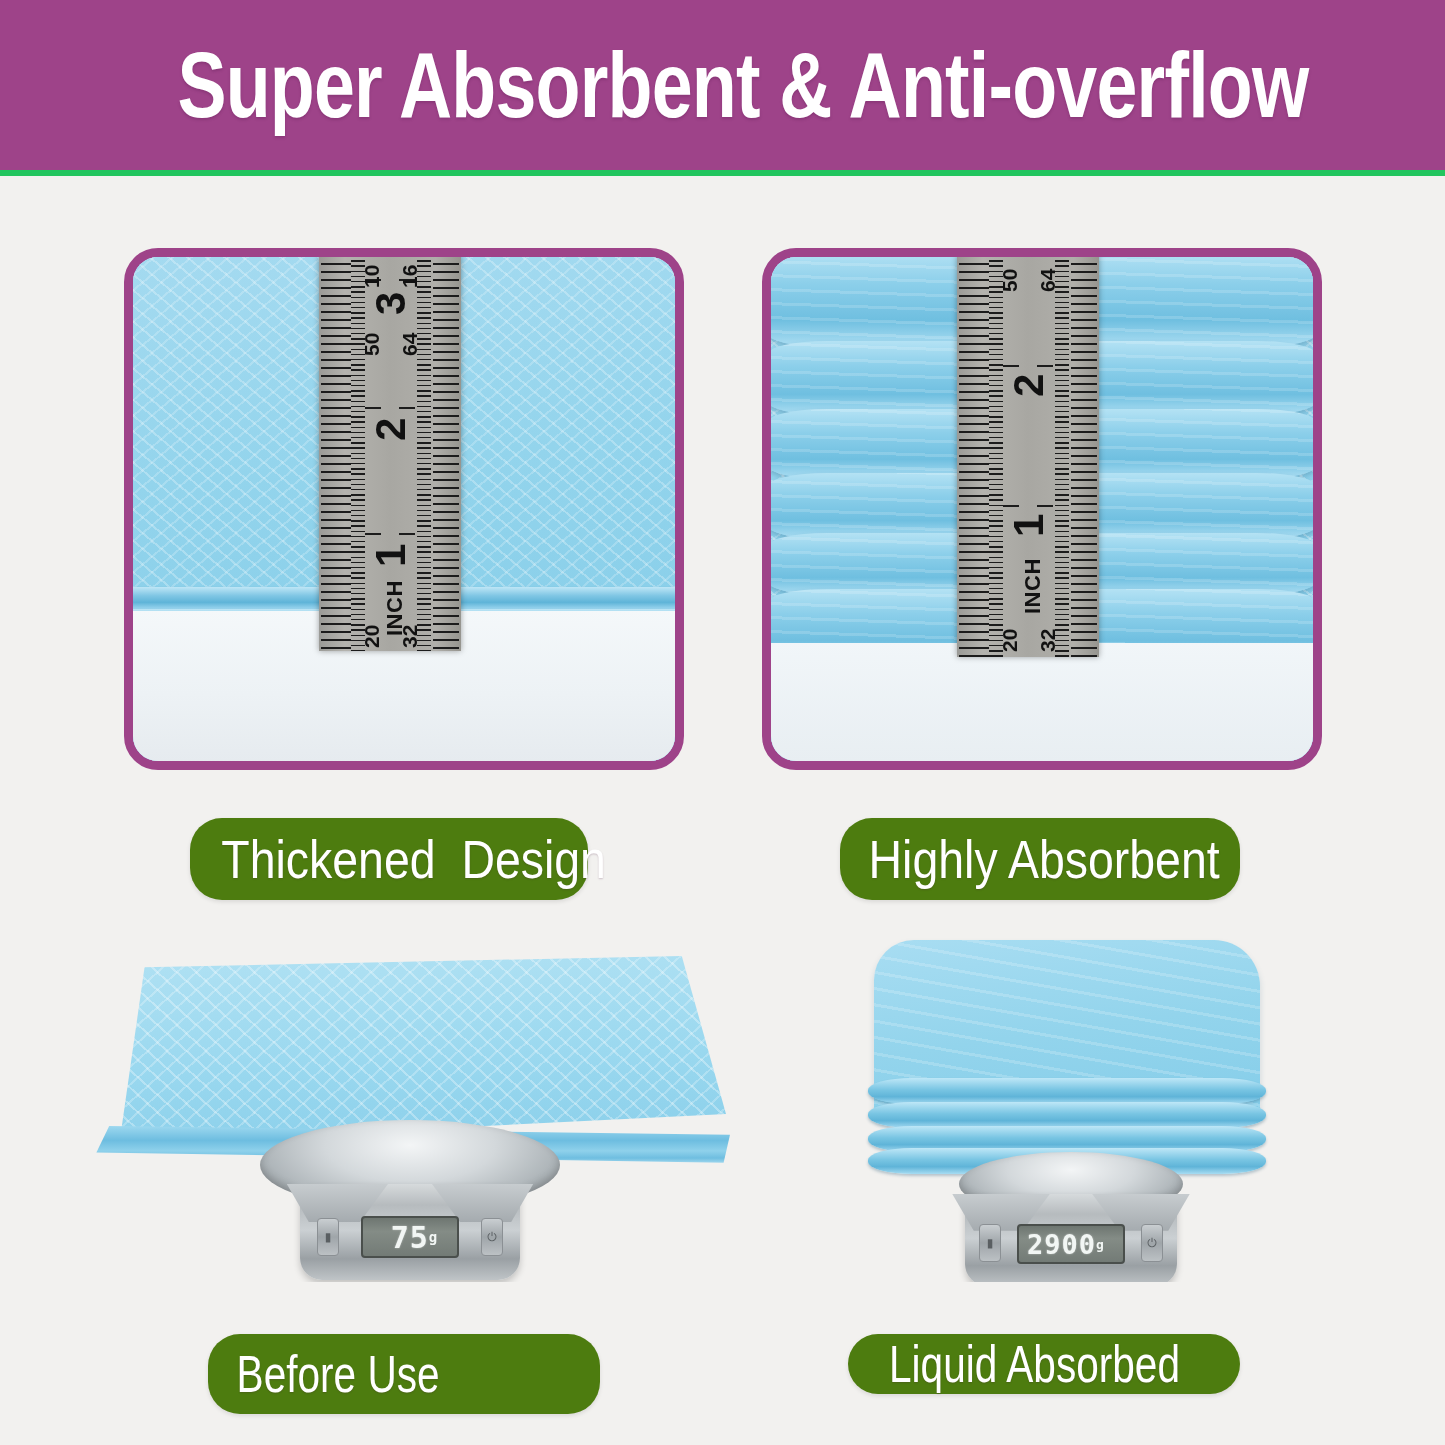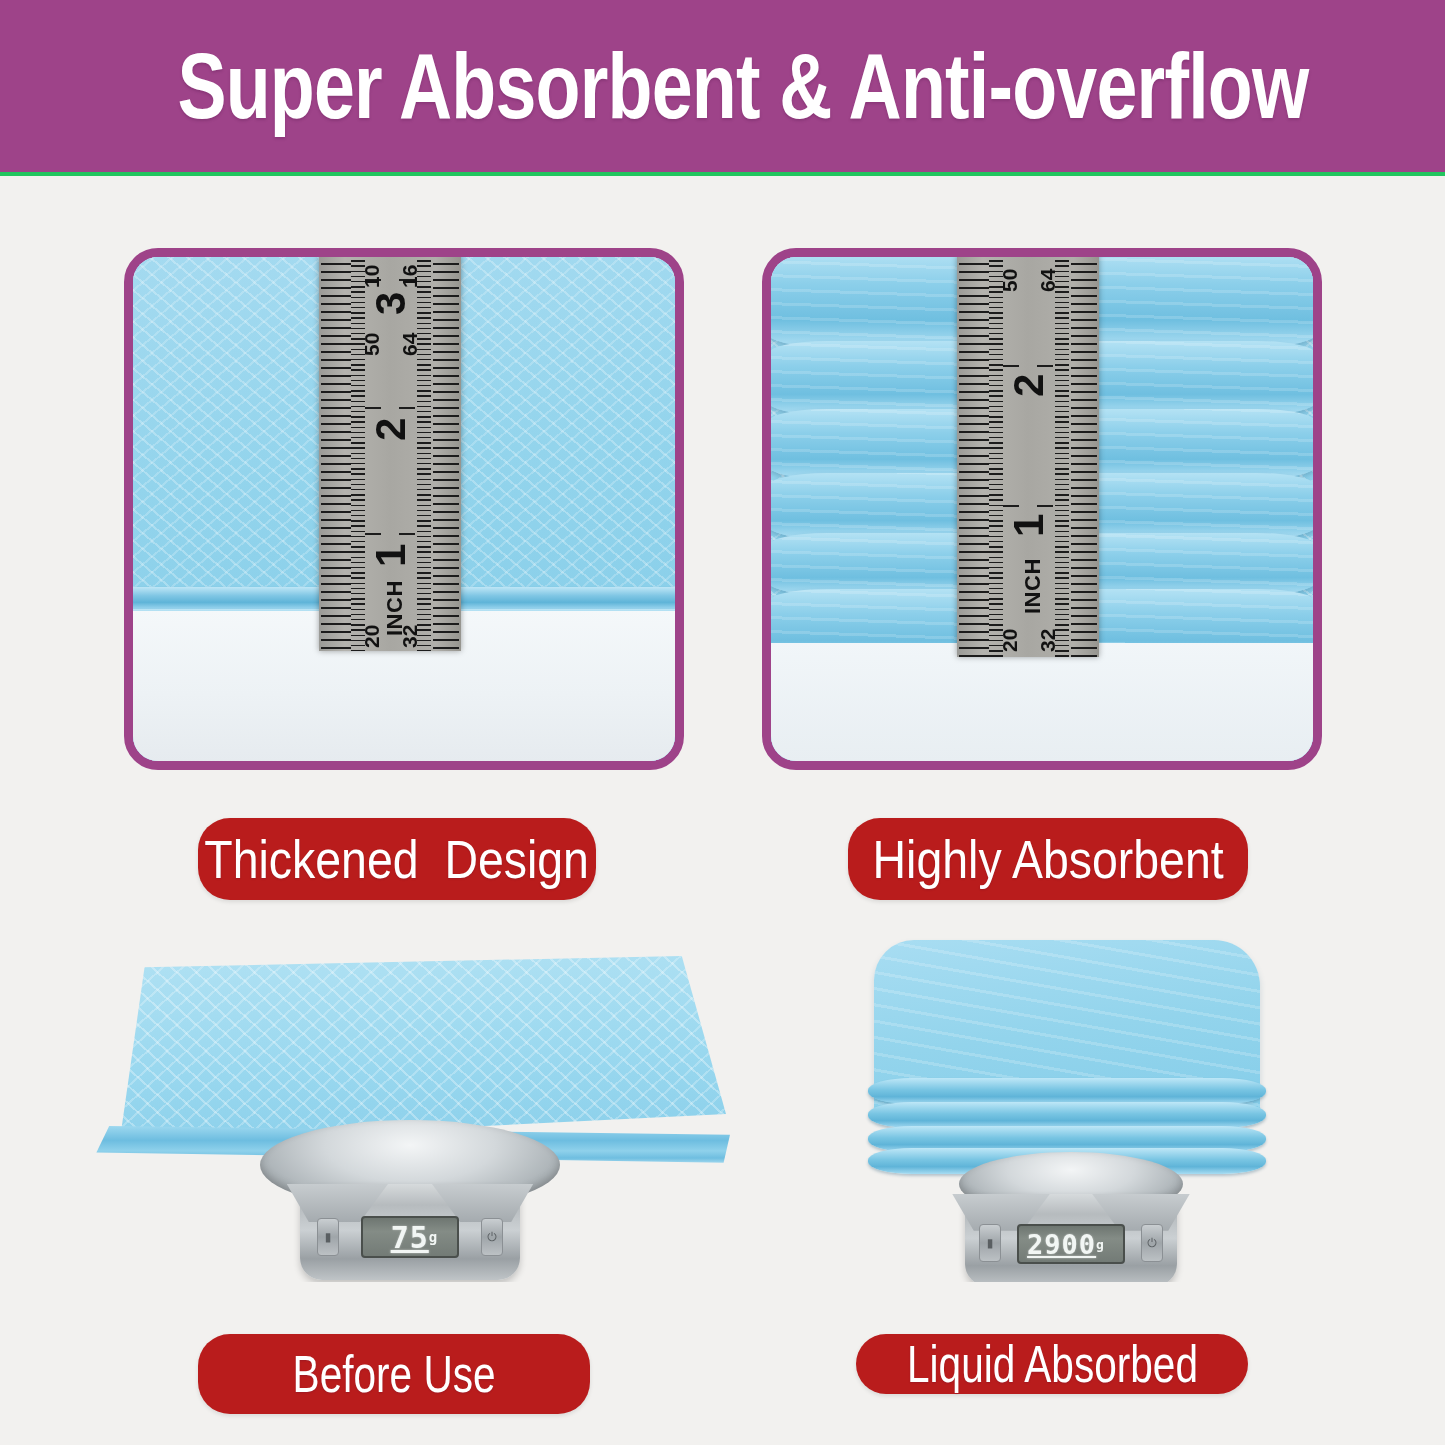--- a/index.html
+++ b/index.html
@@ -9,21 +9,21 @@
     font-family:"Liberation Sans", sans-serif;
     overflow:hidden;
     position:relative;
   }
 
   
   .header-bar{
     position:absolute; left:0; top:0; width:1445px; height:176px;
     background:#9E4389;
     display:flex; align-items:center; justify-content:center;
-    border-bottom:4px solid #22c55e;
+    border-bottom:6px solid #22c55e;
     padding-left:40px;
   }
   .header-title{
     color:#FFFFFF;
     font-size:92px;
     line-height:1;
     font-weight:700;
     letter-spacing:-1px;
     transform:scaleX(0.80);
     transform-origin:center;
@@ -116,39 +116,38 @@
     white-space:nowrap;
     font-family:"Liberation Sans", sans-serif;
   }
   .ruler .big{ font-size:42px; }
   .ruler .small{ font-size:21px; }
   .ruler .inchlbl{ font-size:22px; letter-spacing:.5px; }
 
   
   .badge{
     position:absolute;
-    background:#b91c1c;
+    background:#4d7c0f;
     border-radius:32px;
-    display:flex; align-items:center; justify-content:center;
+    display:flex; align-items:center; 
     box-shadow:0 2px 4px rgba(0,0,0,.10);
-    margin-left:8px;
   }
   .badge span{
     color:#FFFFFF;
     font-size:54px;
     line-height:1;
     font-weight:400;
     transform:scaleX(0.86);
     transform-origin:center;
     white-space:pre;
     text-shadow:0 1px 2px rgba(70,20,60,.22);
   }
   #badge-tl{ left:190px; top:818px; width:398px; height:82px; }
   #badge-tr{ left:840px; top:818px; width:400px; height:82px; }
-  #badge-bl{ left:190px; top:1334px; width:392px; height:80px; }
+  #badge-bl{ left:208px; top:1334px; width:392px; height:80px; }
   #badge-br{ left:848px; top:1334px; width:392px; height:60px; }
   #badge-bl span, #badge-br span{ font-size:52px; transform:scaleX(0.78); }
 
   
   .bottom-photo{ position:absolute; overflow:hidden; }
   #bphoto-left { left:60px;  top:930px; width:700px; height:352px; }
   #bphoto-right{ left:840px; top:928px; width:452px; height:354px; }
 
   
   .flatpad{
@@ -211,21 +210,20 @@
     display:flex; align-items:center; justify-content:flex-end;
     padding-right:9%;
     overflow:hidden;
   }
   .scale .lcd .reading{
     color:#F2F6F4;
     font-family:"DejaVu Sans Mono", monospace;
     font-weight:700;
     letter-spacing:1px;
     text-shadow:0 0 2px rgba(255,255,255,.5);
-    text-decoration:underline;
   }
   .scale .lcd .unit{
     color:#F2F6F4;
     font-family:"DejaVu Sans Mono", monospace;
     font-weight:700;
   }
   .scale .btn{
     position:absolute;
     background:linear-gradient(180deg,#C9CED1 0%,#9FA5A9 50%,#BCC1C4 100%);
     border:1.5px solid #8B9094;

